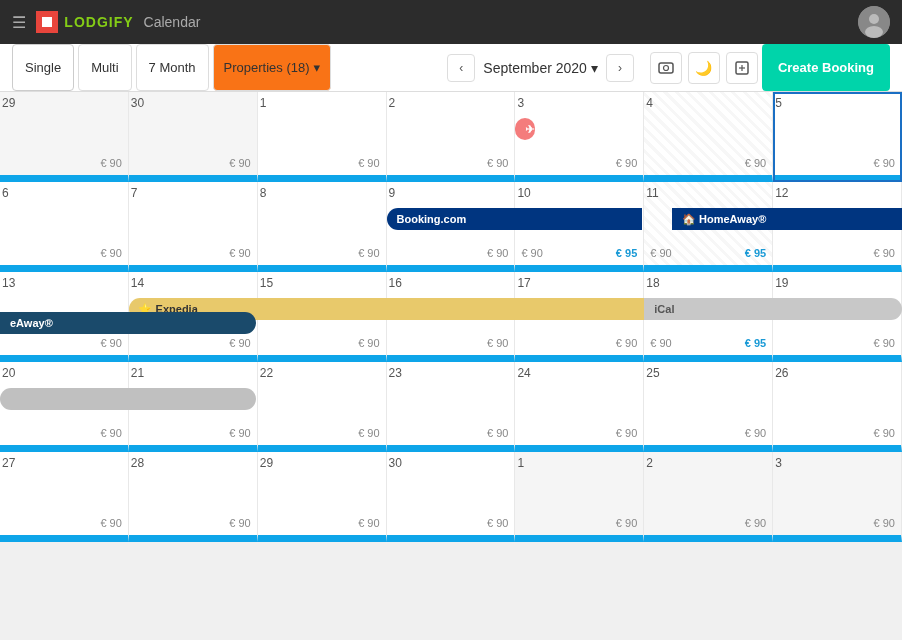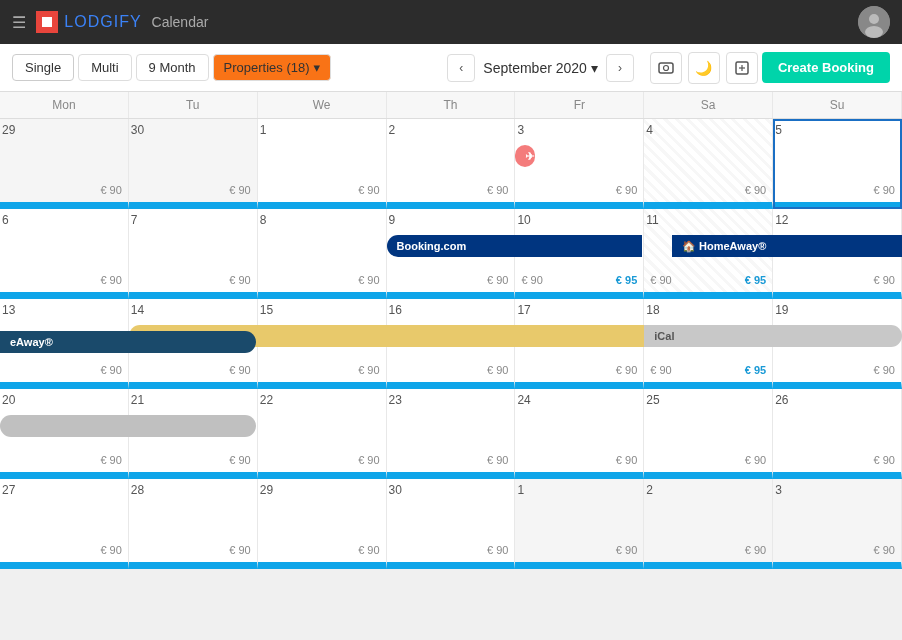--- a/index.html
+++ b/index.html
@@ -22,37 +22,36 @@
     }
     .logo-square {
       width: 22px; height: 22px;
       background: #e8453c;
       display: flex; align-items: center; justify-content: center;
     }
     .logo-inner {
       width: 10px; height: 10px;
       background: white;
     }
-    .logo-text { color: #3b82f6; font-weight: 400; font-size: 16px; letter-spacing: 1px; }
+    .logo-text { color: #84cc16; font-weight: 700; font-size: 14px; letter-spacing: 1px; }
     .header-title { color: #aaa; font-size: 14px; }
     .header-spacer { flex: 1; }
     .avatar {
       width: 32px; height: 32px; border-radius: 50%;
       background: #888;
       overflow: hidden;
       display: flex; align-items: center; justify-content: center;
       color: white; font-size: 12px;
     }
 
     
     .toolbar {
       background: #fff;
       height: 48px;
       display: flex;
-      align-items: center;
       padding: 0 12px;
       gap: 4px;
       border-bottom: 1px solid #ddd;
     }
     .view-btn {
       padding: 5px 12px;
       border: 1px solid #ddd;
       border-radius: 4px;
       background: #fff;
       font-size: 13px;
@@ -253,21 +252,21 @@
       <circle cx="16" cy="16" r="16" fill="#888"></circle>
       <circle cx="16" cy="13" r="5" fill="#bbb"></circle>
       <ellipse cx="16" cy="26" rx="9" ry="6" fill="#bbb"></ellipse>
     </svg>
   </div>
 </div>
 
 <div class="toolbar">
   <button class="view-btn active">Single</button>
   <button class="view-btn">Multi</button>
-  <button class="view-btn">9 Month</button>
+  <button class="view-btn">7 Month</button>
   <button class="properties-btn">
     <span>Properties (18)</span>
     <span>▾</span>
   </button>
   <div class="toolbar-spacer"></div>
   <div class="month-nav">
     <button class="nav-arrow">‹</button>
     <div class="month-label">
       <span>September 2020</span>
       <span>▾</span>
@@ -287,29 +286,20 @@
         <rect x="2" y="2" width="12" height="12" rx="1.5" stroke="#555" stroke-width="1.5"></rect>
         <line x1="5" y1="8" x2="11" y2="8" stroke="#555" stroke-width="1.2"></line>
         <line x1="8" y1="5" x2="8" y2="11" stroke="#555" stroke-width="1.2"></line>
       </svg>
     </button>
   </div>
   <button class="create-booking-btn">Create Booking</button>
 </div>
 
 <div class="calendar-container">
-  <div class="calendar-header">
-    <div class="cal-day-header">Mon</div>
-    <div class="cal-day-header">Tu</div>
-    <div class="cal-day-header">We</div>
-    <div class="cal-day-header">Th</div>
-    <div class="cal-day-header">Fr</div>
-    <div class="cal-day-header">Sa</div>
-    <div class="cal-day-header">Su</div>
-  </div>
 
   <div class="week-wrapper">
     <div class="week-row">
       <div class="cal-cell other-month cal-striped">
         <div class="cal-date">29</div>
         <div class="cal-price">€ 90</div>
       </div>
       <div class="cal-cell other-month cal-striped">
         <div class="cal-date">30</div>
         <div class="cal-price">€ 90</div>
@@ -416,21 +406,21 @@
         <div class="cal-date">18</div>
         <div class="cal-price" style="right:auto; left:6px;">€ 90</div>
         <div class="cal-price-alt" style="right:6px; bottom:6px;">€ 95</div>
       </div>
       <div class="cal-cell">
         <div class="cal-date">19</div>
         <div class="cal-price">€ 90</div>
       </div>
     </div>
 
-    <div style="position:absolute; top:32px; left:0; width:calc(2/7*100% - 2px); height:28px; z-index:10; pointer-events:none;">
+    <div style="position:absolute; top:40px; left:0; width:calc(2/7*100% - 2px); height:28px; z-index:10; pointer-events:none;">
       <div class="booking-bar booking-homeaway-dark" style="width:100%; border-radius:0 11px 11px 0;">
         eAway®
       </div>
     </div>
 
     <div style="position:absolute; top:26px; left:calc(1/7*100%); width:calc(5/7*100% - 2px); height:22px; z-index:9; pointer-events:none;">
       <div class="booking-bar booking-expedia" style="width:100%; border-radius:11px;">
         ⭐ Expedia
       </div>
     </div>

